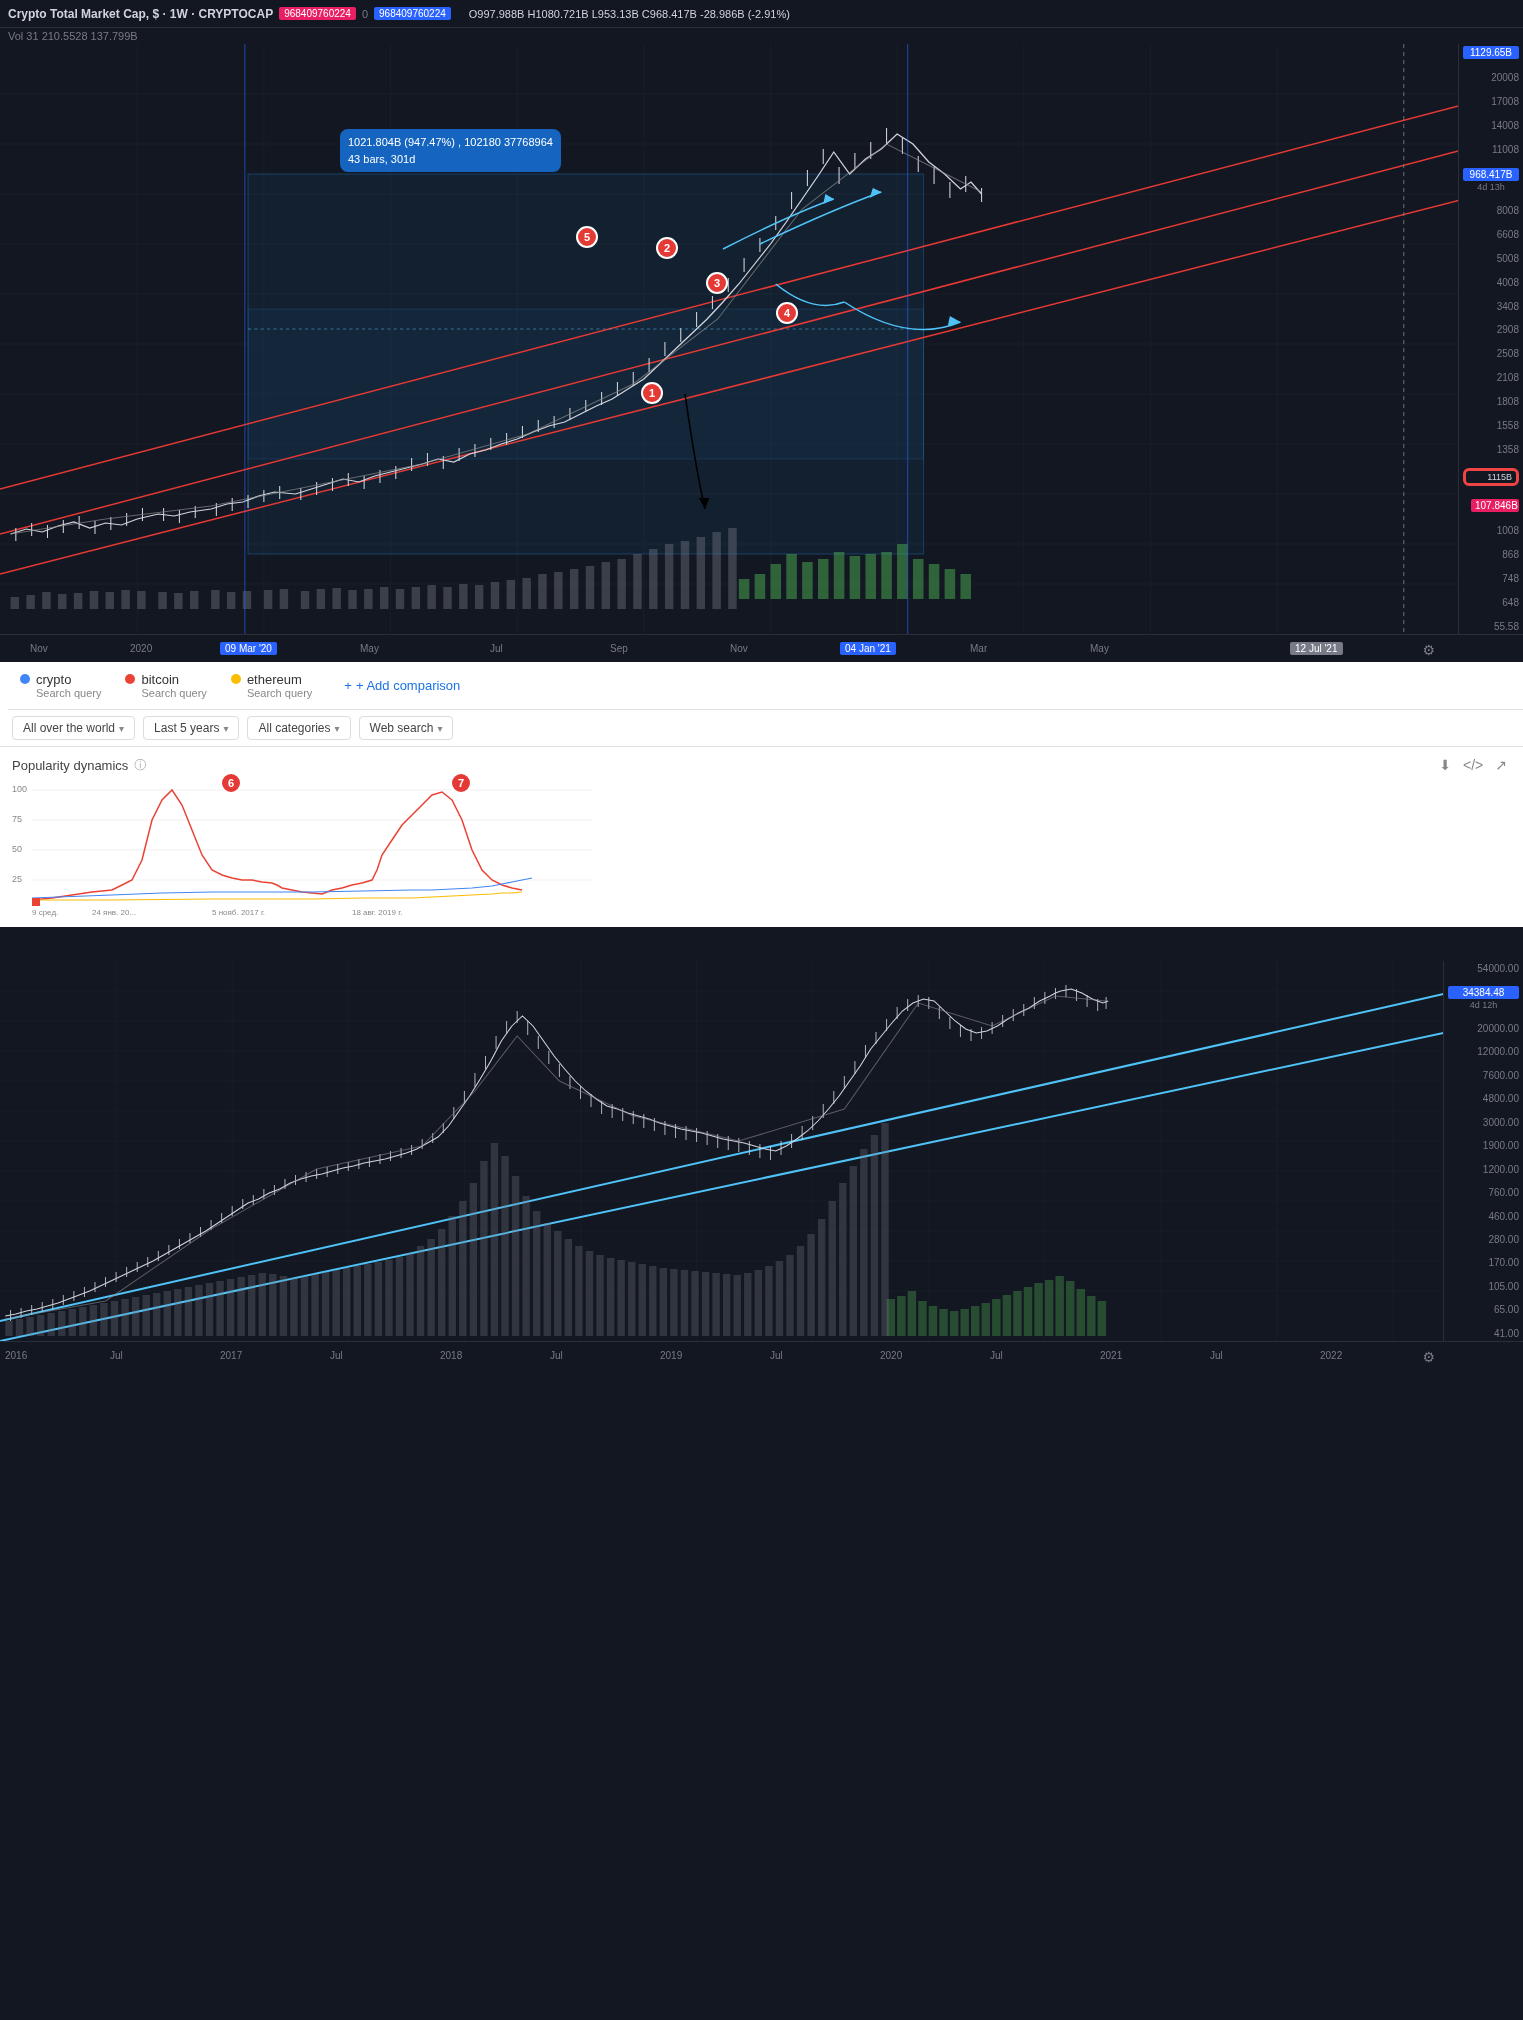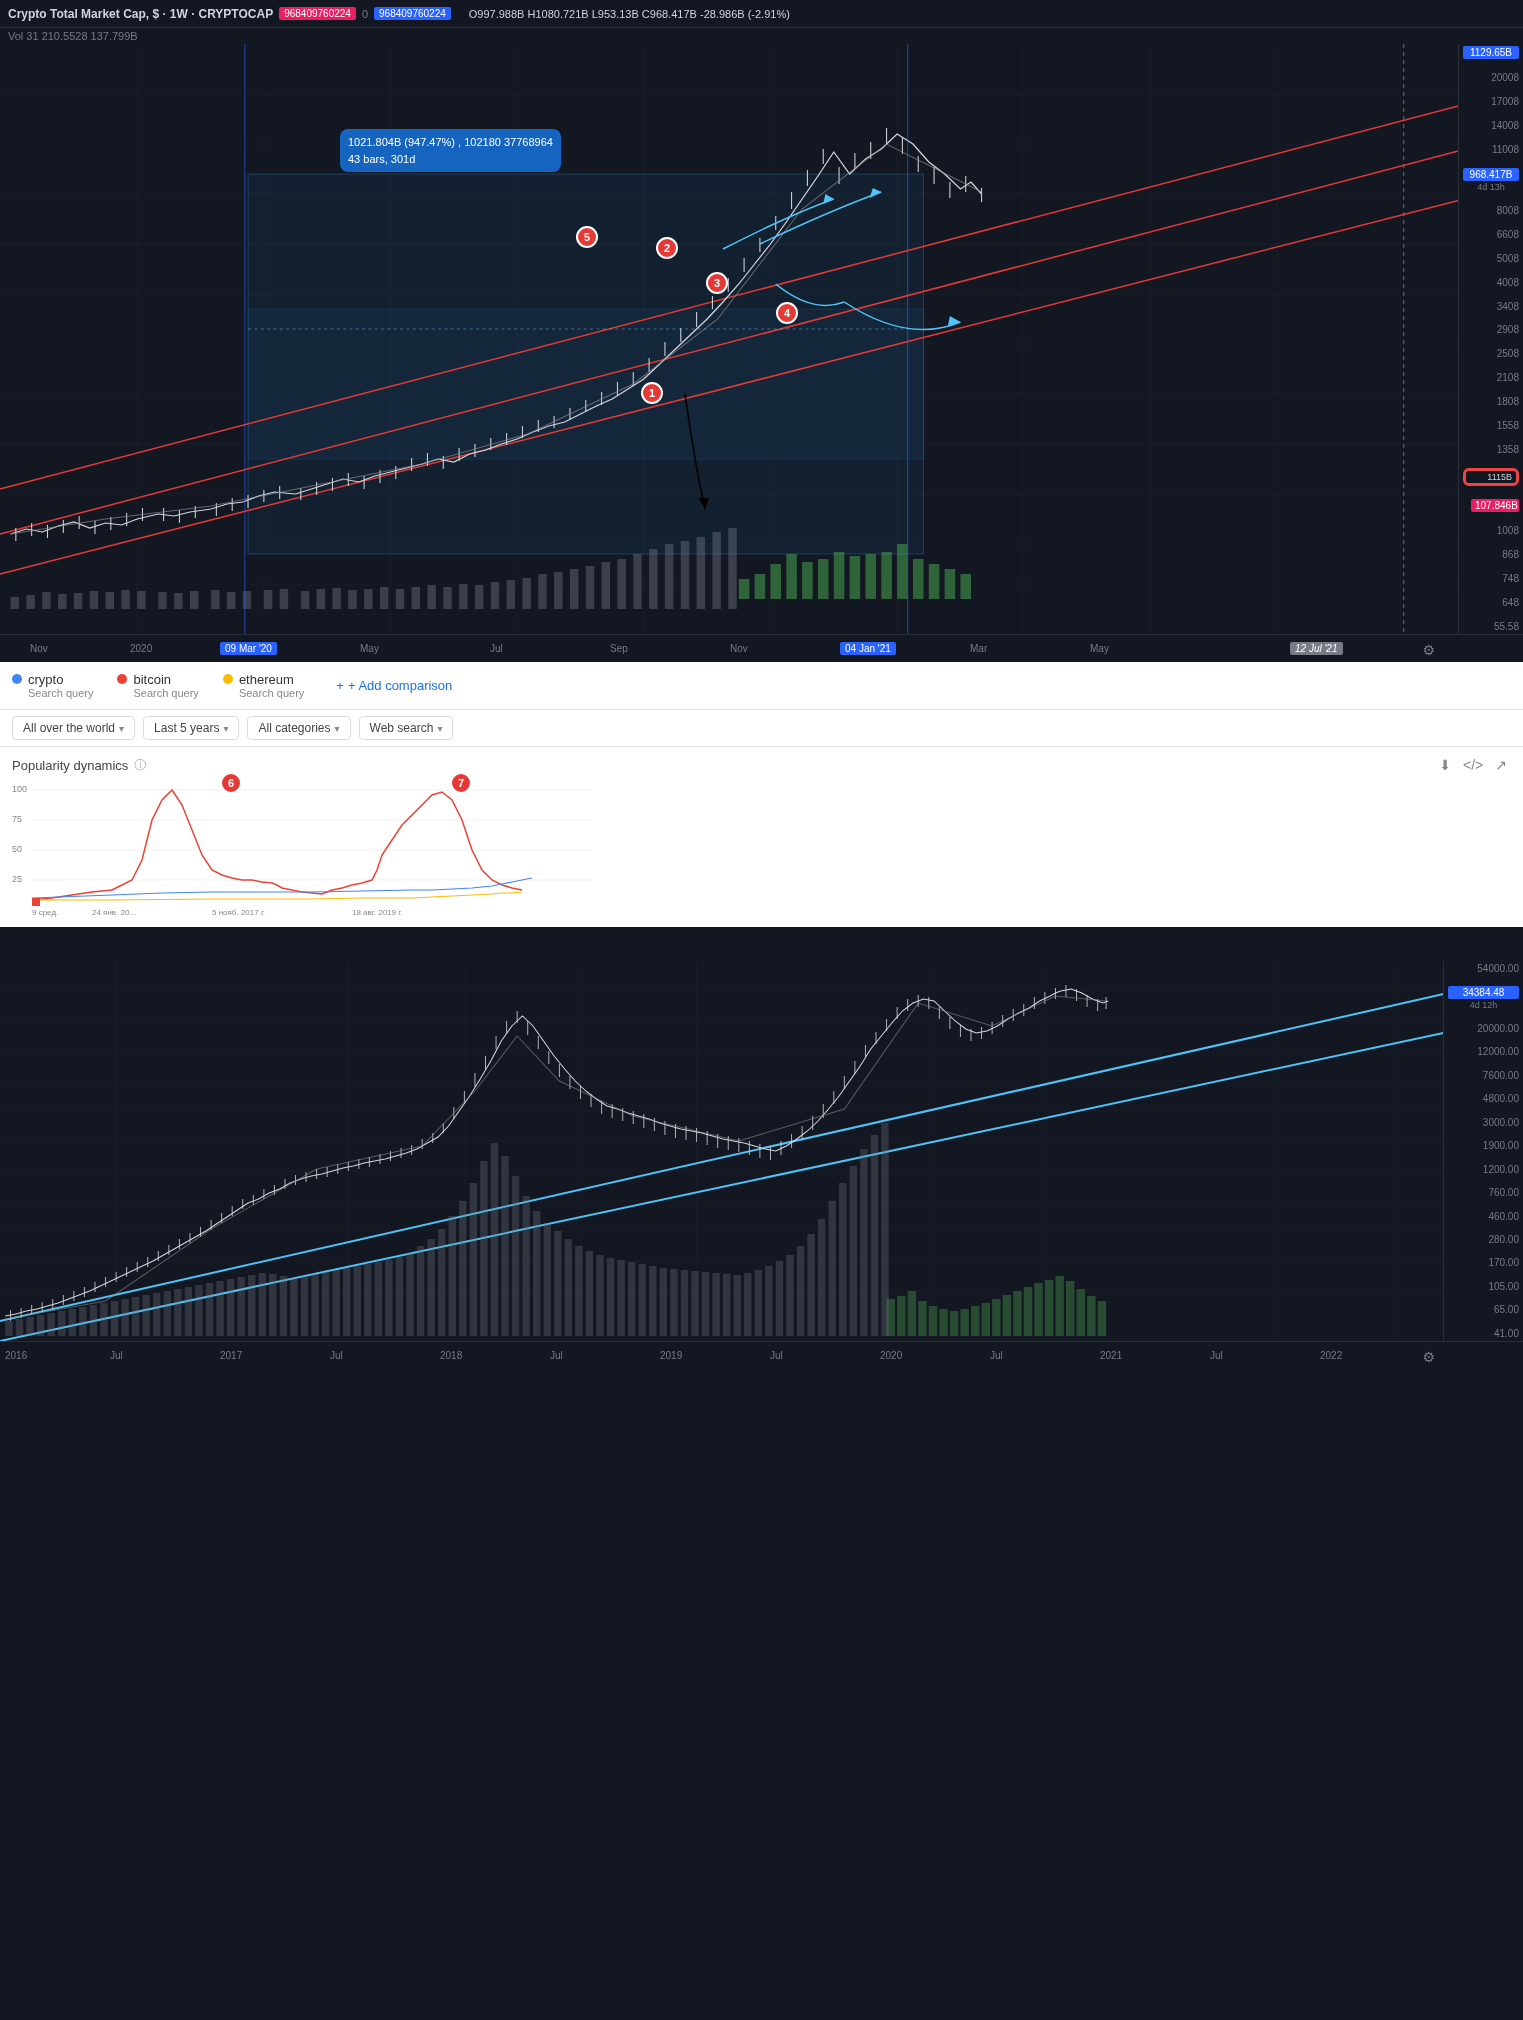--- a/index.html
+++ b/index.html
@@ -140,21 +140,20 @@
       border-radius: 2px;
       position: absolute;
     }
     .time-badge-gray {
       background: #787b86;
       color: #fff;
       font-size: 10px;
       padding: 1px 5px;
       border-radius: 2px;
       position: absolute;
-      font-style: italic;
     }
 
     .settings-icon {
       position: absolute;
       right: 88px;
       bottom: 4px;
       color: #787b86;
       cursor: pointer;
       font-size: 14px;
     }
@@ -166,20 +165,21 @@
       min-height: 260px;
     }
 
     .trends-legend {
       display: flex;
       align-items: center;
       padding: 10px 12px;
       gap: 24px;
       border-bottom: 1px solid #e0e0e0;
       background: #fff;
+      margin-left: 8px;
     }
 
     .legend-item {
       display: flex;
       align-items: flex-start;
       gap: 6px;
     }
 
     .legend-dot {
       width: 10px;

